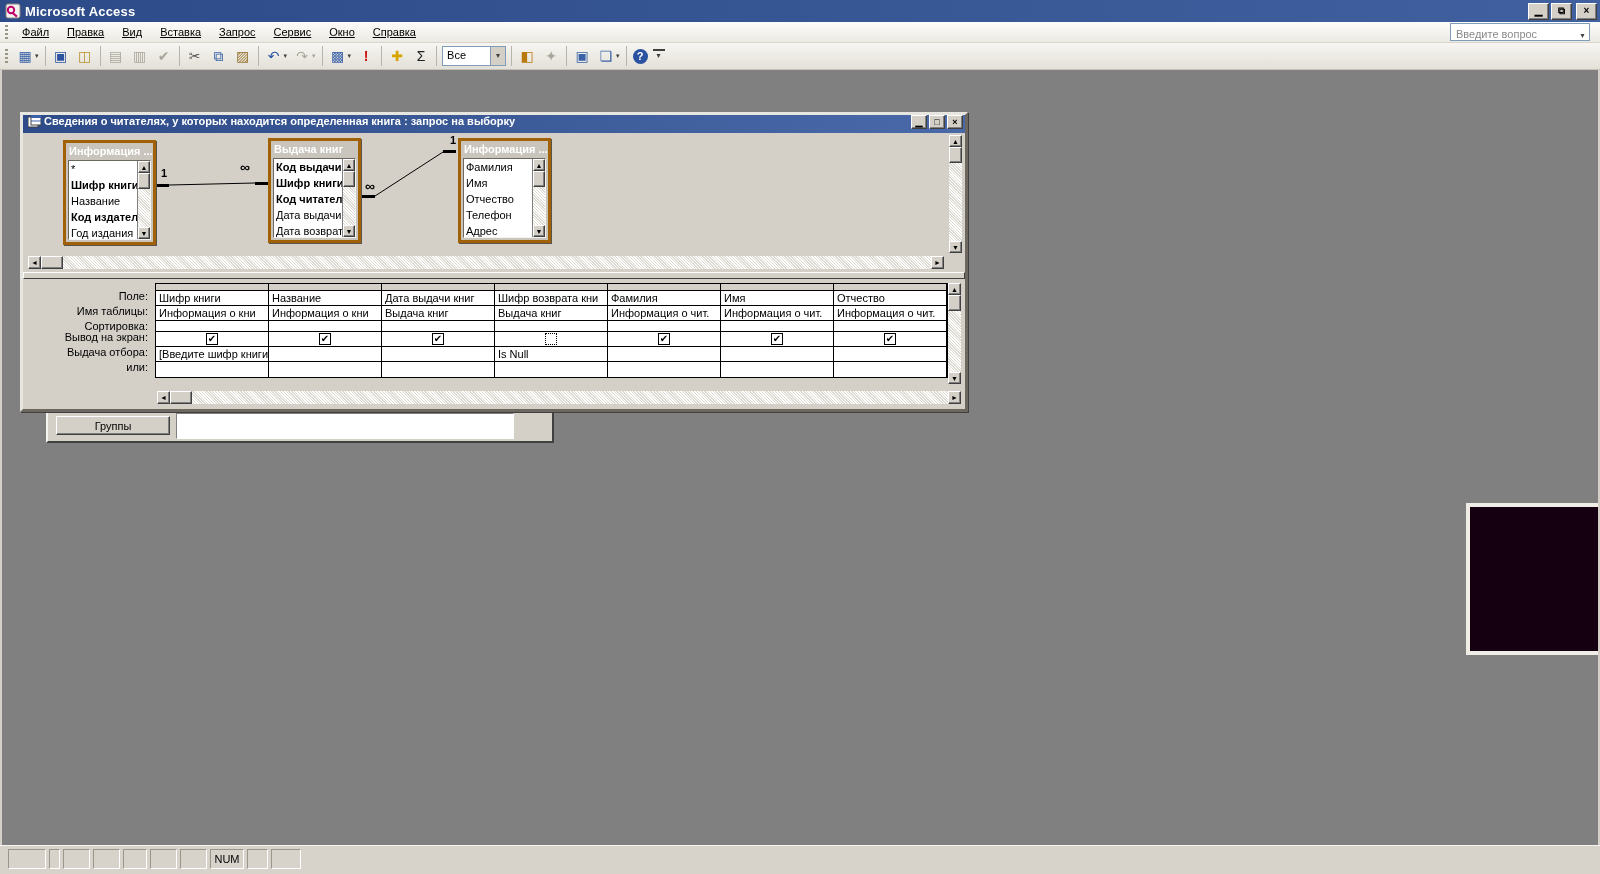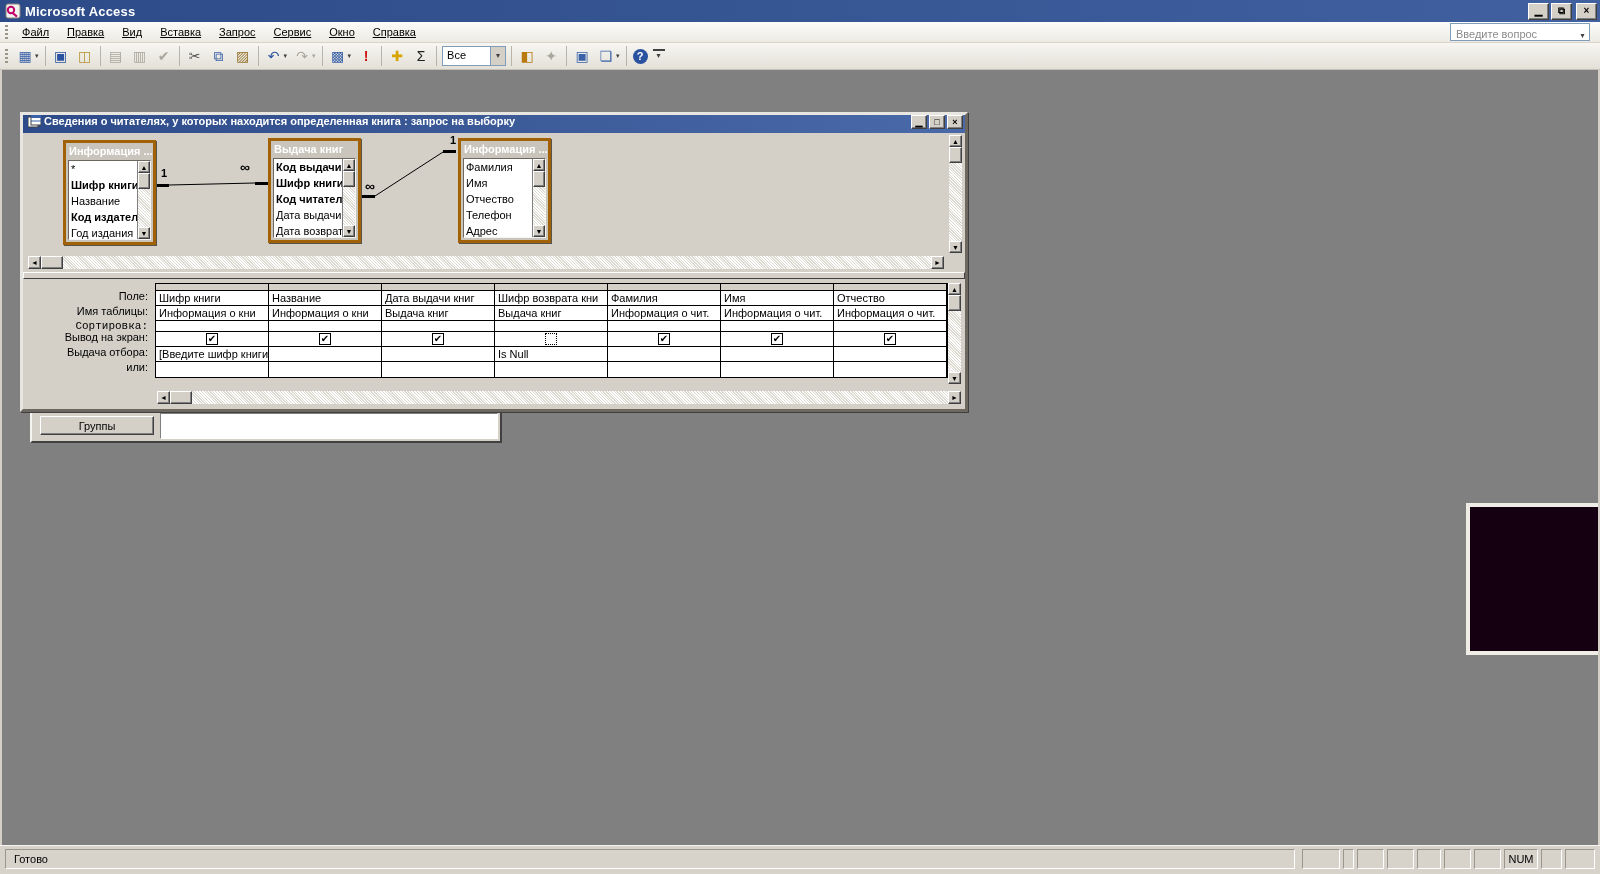--- a/index.html
+++ b/index.html
@@ -48,21 +48,21 @@
   .tb-combo-btn { width:15px; background:#d4d0c8; border-left:1px solid #7f9db9; text-align:center;
                   font-size:8px; line-height:18px; color:#404040; }
   .tb-overflow { margin-left:2px; width:12px; font-size:8px; color:#404040; border-top:2px solid #404040;
                  text-align:center; line-height:10px; height:14px; }
 
   
   .mdi { position:relative; height:775px; background:#808080; border-left:2px solid #d4d0c8;
          border-right:2px solid #d4d0c8; overflow:hidden; }
 
   
-  .db-window { position:absolute; left:28px; top:338px; width:472px; height:35px; background:#d4d0c8;
+  .db-window { position:absolute; left:44px; top:338px; width:508px; height:35px; background:#d4d0c8;
                border:2px solid; border-color:#f5f4f0 #404040 #404040 #f5f4f0; z-index:1; }
   .groups-btn { position:absolute; left:8px; top:6px; width:114px; height:19px; background:#d4d0c8;
                 border:1px solid; border-color:#fff #404040 #404040 #fff; box-shadow:inset -1px -1px 0 #808080;
                 font-size:11px; font-family:"Liberation Sans",sans-serif; }
   .db-list { position:absolute; left:128px; top:3px; width:338px; height:26px; background:#fff;
              border:1px solid; border-color:#808080 #fff #fff #808080; }
 
   
   .query-window { position:absolute; left:18px; top:42px; width:948px; height:300px; z-index:2;
                   background:#d4d0c8; border:3px solid; border-color:#e8e6e0 #6c6860 #6c6860 #e8e6e0;
@@ -111,21 +111,21 @@
   .top-vscroll { position:absolute; right:3px; top:2px; height:118px; }
 
   
   .splitter { position:absolute; left:0; right:0; top:139px; height:7px; background:#d4d0c8;
               border:1px solid; border-color:#fff #404040 #404040 #fff; }
 
   
   .grid-pane { position:absolute; left:0; right:0; top:148px; bottom:0;padding-left:32px; }
   .row-labels { position:absolute; left:10px; top:9px; width:120px; text-align:right; }
   .rlab { padding-right:5px; white-space:nowrap; }
-  .rl0,.rl1,.rl3,.rl4,.rl5 { height:15px; } .rl2 { height:11px;font-family:Liberation Mono, monospace; }
+  .rl0,.rl1,.rl3,.rl4,.rl5 { height:15px; } .rl2 { height:11px; }
   .grid-cols { position:absolute; left:132px; top:2px; display:flex; border:1px solid #000; background:#fff; }
   .gcol { width:113px; display:flex; flex-direction:column; }
   .gcell { border-right:1px solid #000; border-bottom:1px solid #000; background:#fff; padding:0 3px;
            white-space:nowrap; overflow:hidden; line-height:14px; }
   .c-sel { height:7px; background:#d4d0c8; padding:0; }
   .c-field,.c-table,.c-show,.c-crit,.c-or { height:15px; }
   .c-sort { height:11px; }
   .c-or { border-bottom:none; }
   .c-show { display:flex; align-items:center; justify-content:center; padding:0; }
   .cb { width:12px; height:12px; display:inline-block; background:#fff; text-align:center;
@@ -488,21 +488,20 @@
           </div>
         </div>
 
       </div>
     </div>
 
     <div class="dark-overlay"></div>
   </div>
 
   <div class="statusbar">
-    <div class="sb-left">Готово</div>
     <div class="sb-segments" id="sb-segments">
         <div class="sb-seg s0"></div>
         <div class="sb-seg s1"></div>
         <div class="sb-seg s2"></div>
         <div class="sb-seg s3"></div>
         <div class="sb-seg s4"></div>
         <div class="sb-seg s5"></div>
         <div class="sb-seg s6"></div>
         <div class="sb-seg s7">NUM</div>
         <div class="sb-seg s8"></div>

